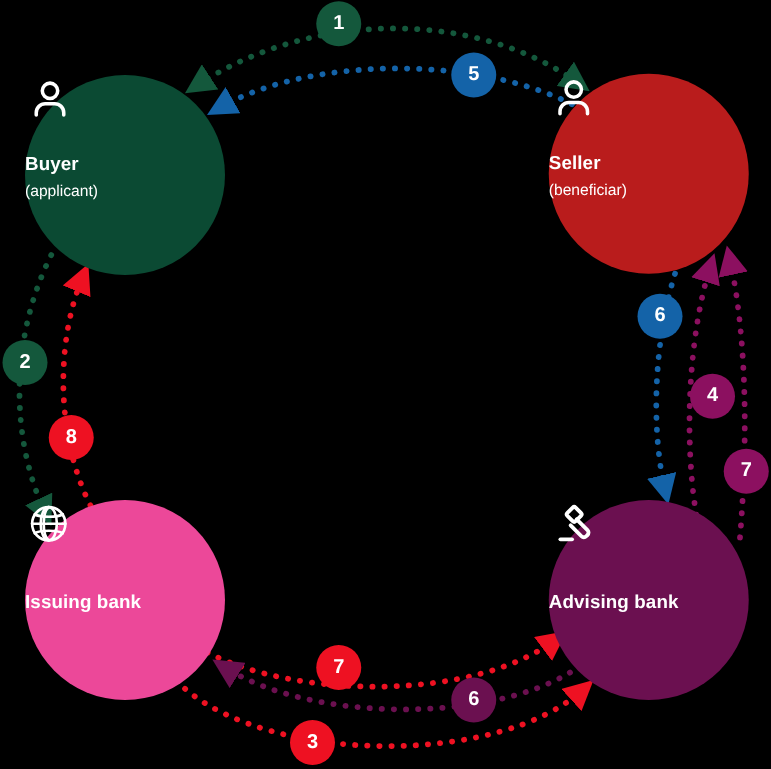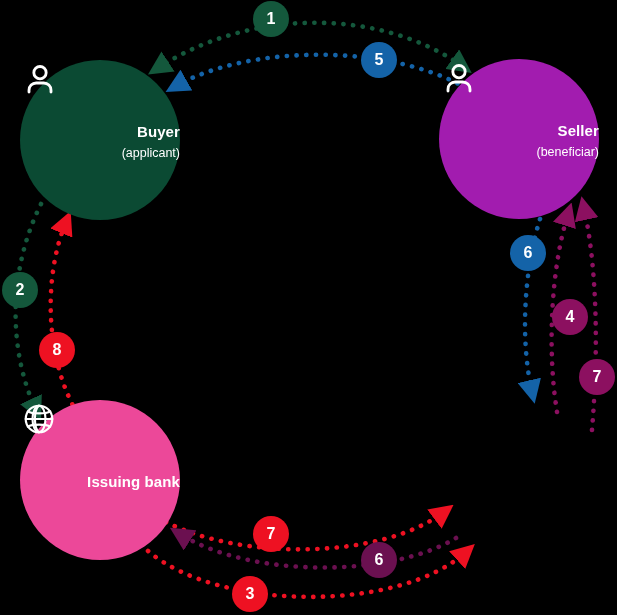--- a/index.html
+++ b/index.html
@@ -2,21 +2,21 @@
 <html><head>
 <meta charset="utf-8">
 <style>
   html,body{margin:0;padding:0;background:#000;}
   body{width:617px;height:615px;overflow:hidden;
        font-family:"Liberation Sans","DejaVu Sans",sans-serif;}
   #stage{position:relative;width:617px;height:615px;background:#000;}
   #stage svg{position:absolute;left:0;top:0;}
 
   .node{position:absolute;border-radius:50%;display:flex;flex-direction:column;
-        align-items:flex-end;justify-content:center;color:#fff;text-align:center;}
+        align-items:flex-start;justify-content:center;color:#fff;text-align:center;}
   .node .ico{display:block;margin-bottom:4px;}
   .node .ttl{font-size:15px;font-weight:700;line-height:1.15;letter-spacing:.1px;}
   .node .sub{font-size:12.5px;font-weight:400;line-height:1.2;margin-top:5px;}
 
   .badge{position:absolute;border-radius:50%;display:flex;align-items:center;
          justify-content:center;color:#fff;font-size:16px;font-weight:700;
          line-height:1;}
 </style>
 </head>
 <body>
@@ -67,21 +67,21 @@
     <span class="ico">
       <svg width="40" height="40" viewBox="0 0 24 24" fill="none" stroke="#fff" stroke-width="1.7" stroke-linecap="round">
         <circle cx="12" cy="7.6" r="3.7"></circle>
         <path d="M5.4 19.2 v-1.1 a4.3 4.3 0 0 1 4.3-4.3 h4.6 a4.3 4.3 0 0 1 4.3 4.3 v1.1"></path>
       </svg>
     </span>
     <span class="ttl">Buyer</span>
     <span class="sub">(applicant)</span>
   </div>
 
-  <div class="node" style="width: 160px; height: 160px; left: 439px; top: 59px; background: #a21caf;">
+  <div class="node" style="width: 160px; height: 160px; left: 439px; top: 59px; background: #b91c1c;">
     <span class="ico">
       <svg width="40" height="40" viewBox="0 0 24 24" fill="none" stroke="#fff" stroke-width="1.7" stroke-linecap="round">
         <circle cx="12" cy="7.6" r="3.7"></circle>
         <path d="M5.4 19.2 v-1.1 a4.3 4.3 0 0 1 4.3-4.3 h4.6 a4.3 4.3 0 0 1 4.3 4.3 v1.1"></path>
       </svg>
     </span>
     <span class="ttl">Seller</span>
     <span class="sub">(beneficiar)</span>
   </div>
 
@@ -92,20 +92,31 @@
         <ellipse cx="12" cy="12" rx="4.1" ry="8.4"></ellipse>
         <path d="M3.6 12 h16.8"></path>
         <path d="M4.9 7.2 C7.6 8.9 16.4 8.9 19.1 7.2"></path>
         <path d="M4.9 16.8 C7.6 15.1 16.4 15.1 19.1 16.8"></path>
         <path d="M12 3.6 C8.6 6.3 8.6 17.7 12 20.4"></path>
       </svg>
     </span>
     <span class="ttl">Issuing bank</span>
   </div>
 
+  <div class="node" style="width: 160px; height: 160px; left: 439px; top: 400px; background: rgb(107, 16, 80);">
+    <span class="ico">
+      <svg width="40" height="40" viewBox="0 0 24 24" fill="none" stroke="#fff" stroke-width="1.85" stroke-linecap="round" stroke-linejoin="round">
+        <rect x="9.4" y="4.1" width="5.6" height="5.6" rx="1" transform="rotate(45 12.2 6.9)"></rect>
+        <path d="M13.4 9.3 L18.6 14.5 a1.6 1.6 0 0 1 0 2.3 l-0.6 0.6
+                 a1.6 1.6 0 0 1 -2.3 0 L10.5 12.2"></path>
+        <path d="M5.6 18.9 h5.6"></path>
+      </svg>
+    </span>
+    <span class="ttl">Advising bank</span>
+  </div>
 
   <div class="badge" style="width: 36px; height: 36px; left: 253px; top: 1px; background: rgb(20, 88, 60);">
     <span>1</span>
     </div>
   <div class="badge" style="width: 36px; height: 36px; left: 2px; top: 272px; background: rgb(20, 88, 60);">
     <span>2</span>
     </div>
   <div class="badge" style="width: 36px; height: 36px; left: 232px; top: 576px; background: rgb(238, 17, 34);">
     <span>3</span>
     </div>

